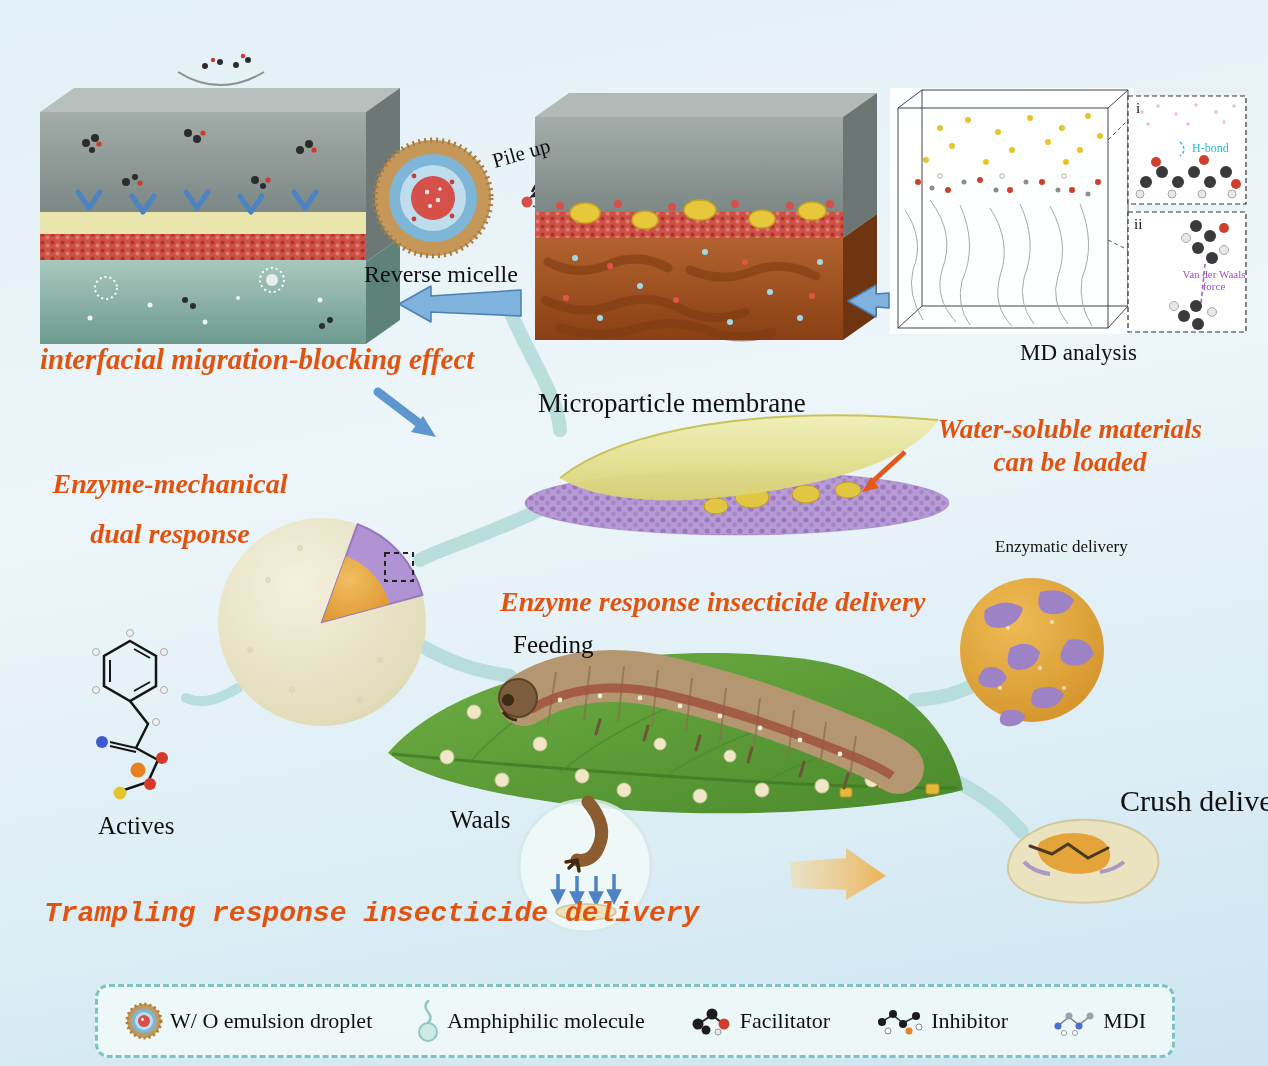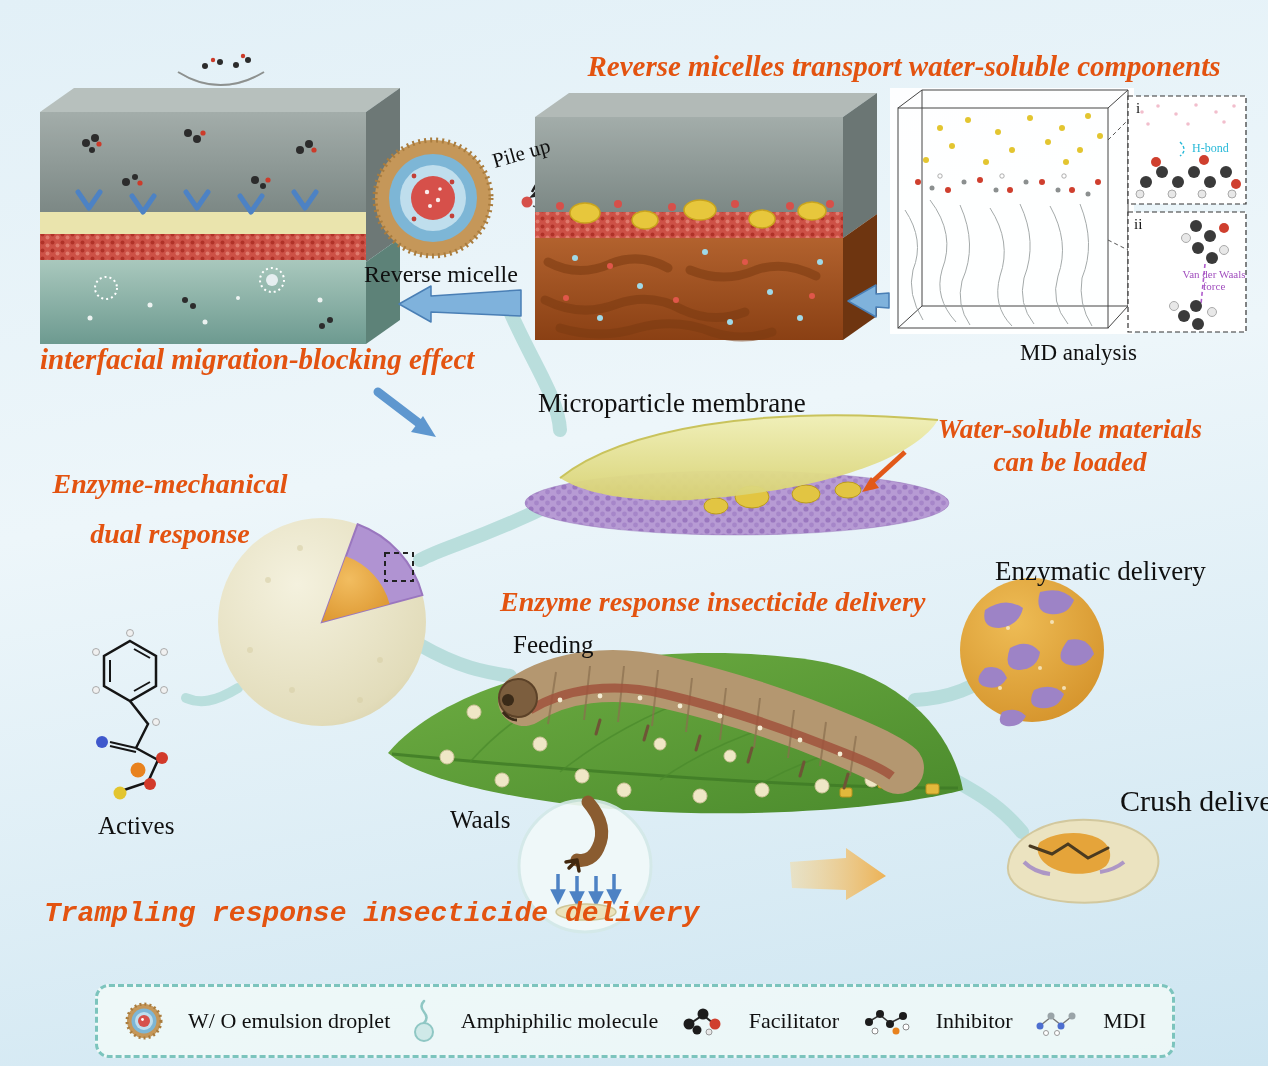--- a/index.html
+++ b/index.html
@@ -12,21 +12,21 @@
   svg.art { position:absolute; left:0; top:0; }
   .lbl { position:absolute; color:#101010; line-height:1.12; white-space:nowrap; }
   .accent { color:var(--accent-orange,#e35310); font-weight:700; font-style:italic; }
   .center { text-align:center; }
   .legend-bar {
     position:absolute; left:95px; top:984px; width:1080px; height:74px;
     border:3px dashed var(--legend-border,#7cc4bd); border-radius:14px;
     background:rgba(243,251,249,.78);
     display:flex; align-items:center; justify-content:space-between; padding:0 26px;
   }
-  .legend-item { display:flex; align-items:center; gap:24px; font-size:22px; color:#101010; }
+  .legend-item { display:flex; align-items:center; gap:6px; font-size:22px; color:#101010; }
 </style>
 </head>
 <body>
 
 <div class="canvas">
 
   <svg class="art" width="1268" height="1066" viewBox="0 0 1268 1066">
     <defs>
       <linearGradient id="gGrayTop" x1="0" y1="0" x2="0" y2="1">
         <stop offset="0" stop-color="#a3adaa"></stop>
@@ -505,21 +505,20 @@
           <polygon points="596,903 591,893 601,893"></polygon>
         <line x1="614" y1="874" x2="614" y2="893"></line>
           <polygon points="614,901 609,891 619,891"></polygon>
       </g>
       <ellipse cx="586" cy="912" rx="30" ry="8" fill="#ebe3bc" stroke="#cfc697" stroke-width="1.5"></ellipse>
     </g>
 
     <polygon points="790,862 846,858 846,848 886,876 846,900 846,890 792,888" fill="url(#gOrangeArrow)" opacity="0.85"></polygon>
   </svg>
 
-  <div class="lbl accent center" style="left:566px; top:50px; width:676px; font-size:29px;">Reverse micelles transport water-soluble components</div>
 
   <div class="lbl" style="left:492px; top:142px; font-size:21px; transform:rotate(-16deg);">Pile up</div>
 
   <div class="lbl" style="left:364px; top:261px; font-size:24px;">Reverse micelle</div>
 
   <div class="lbl" style="left:1020px; top:340px; font-size:23px;">MD analysis</div>
 
   <div class="lbl" style="left:1136px; top:100px; font-size:15px;">i</div>
   <div class="lbl" style="left:1134px; top:216px; font-size:15px;">ii</div>
   <div class="lbl" style="left:1192px; top:142px; font-size:12px; color:#27b9d8;">H-bond</div>
@@ -532,21 +531,21 @@
   <div class="lbl accent center" style="left:920px; top:414px; width:300px; font-size:27px;">Water-soluble materials</div>
   <div class="lbl accent center" style="left:920px; top:447px; width:300px; font-size:27px;">can be loaded</div>
 
   <div class="lbl accent center" style="left:30px; top:468px; width:280px; font-size:28px;">Enzyme-mechanical</div>
   <div class="lbl accent center" style="left:30px; top:518px; width:280px; font-size:28px;">dual response</div>
 
   <div class="lbl accent" style="left:500px; top:586px; font-size:28px;">Enzyme response insecticide delivery</div>
 
   <div class="lbl" style="left:486px; top:631px; font-size:25px;margin-left:27px;">Feeding</div>
 
-  <div class="lbl" style="left:995px; top:556px; font-size:27px;text-align:right;">Enzymatic delivery</div>
+  <div class="lbl" style="left:995px; top:537px; font-size:17px;text-align:right;">Enzymatic delivery</div>
 
   <div class="lbl" style="left:450px; top:806px; font-size:25px;">Waals</div>
 
   <div class="lbl" style="left:1120px; top:784px; font-size:30px;">Crush delivery</div>
 
   <div class="lbl" style="left:98px; top:812px; font-size:25px;">Actives</div>
 
   <div class="lbl accent" style="left:44px; top:898px; font-size:28px;font-family:Liberation Mono, monospace;">Trampling response insecticide delivery</div>
 
   <div class="legend-bar">

